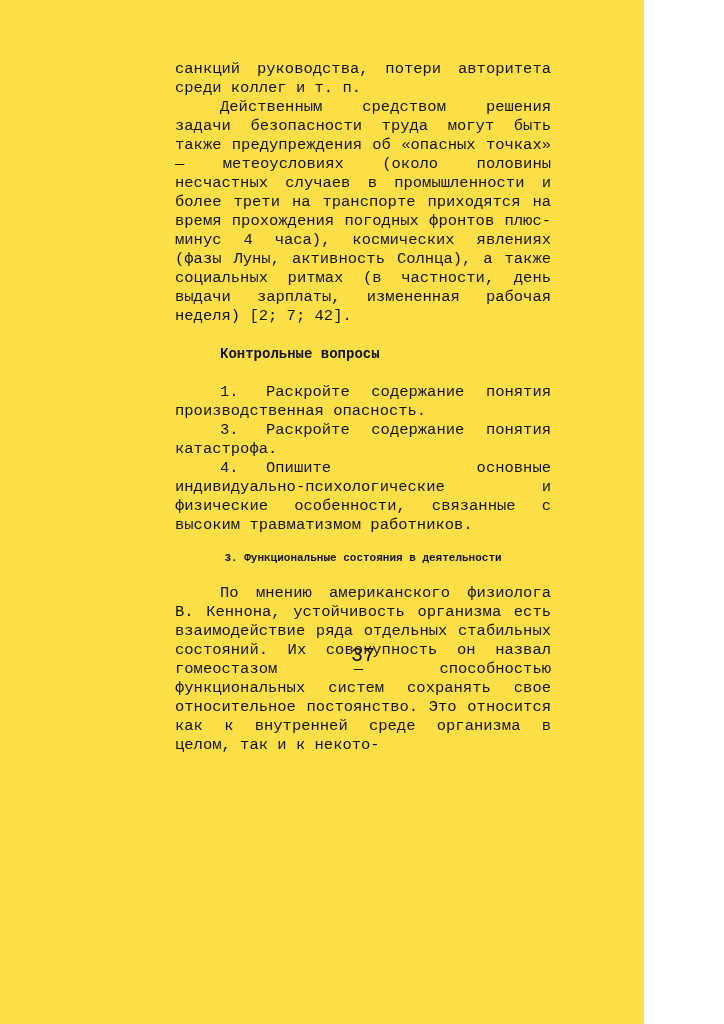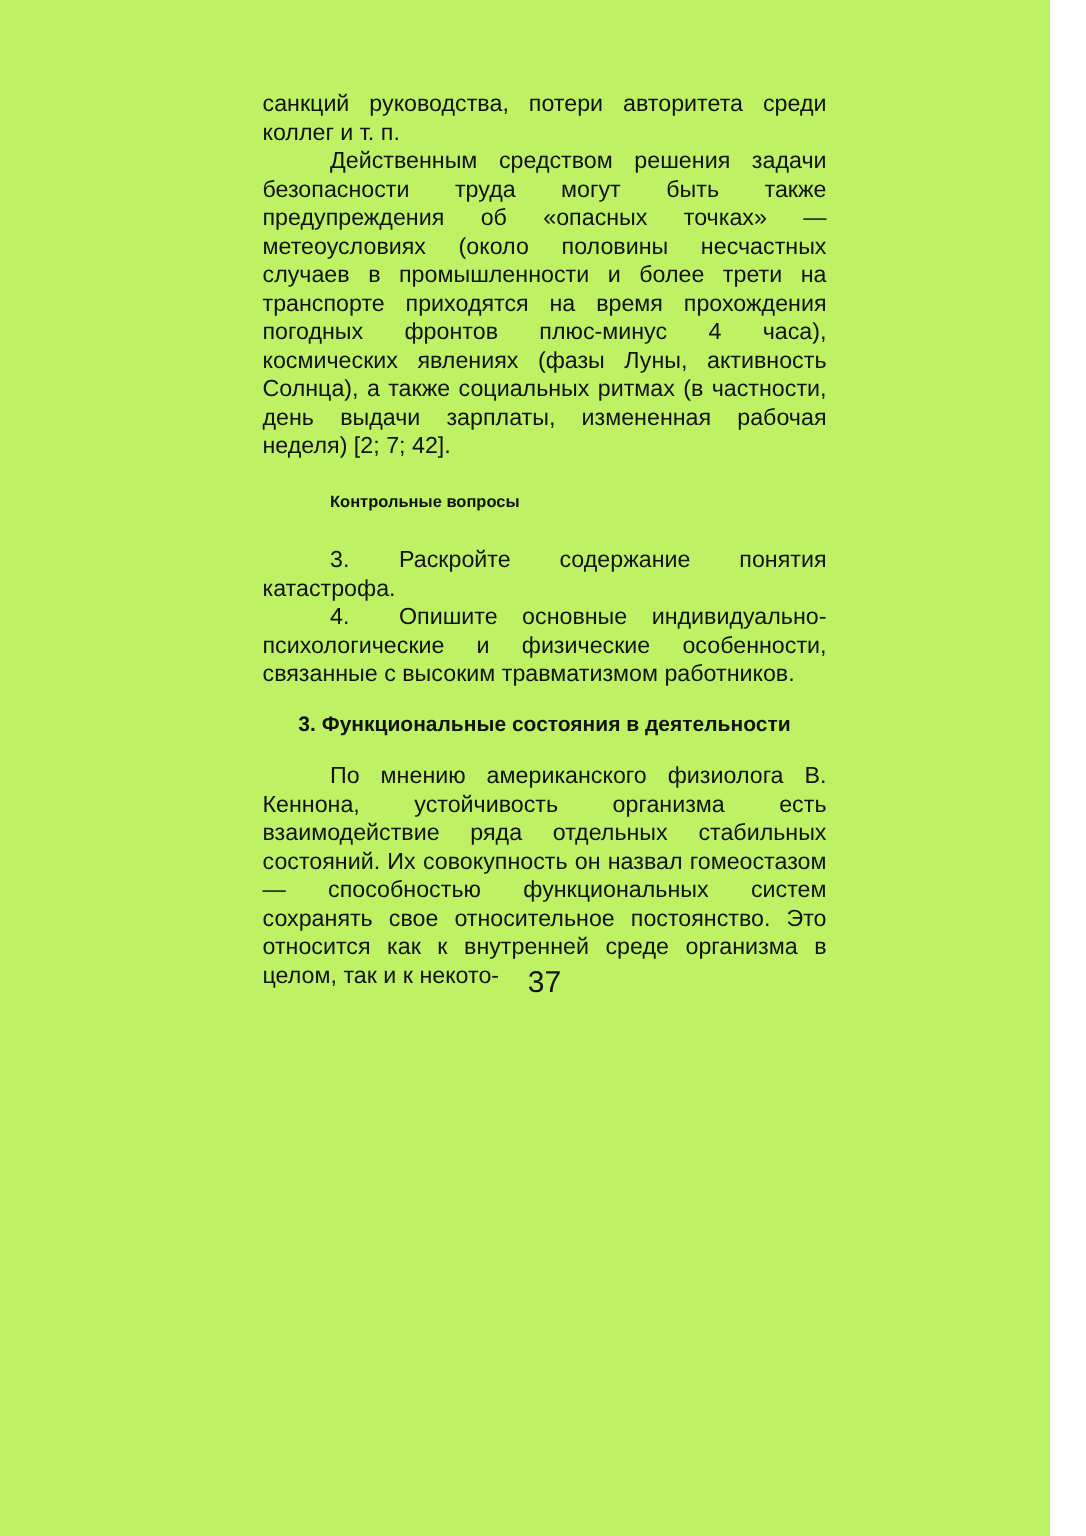--- a/index.html
+++ b/index.html
@@ -2,53 +2,53 @@
 <html><head>
 <meta charset="utf-8">
 <style>
   html, body {
     margin: 0;
     padding: 0;
     background: #ffffff;
   }
   .page {
     position: relative;
-    width: 700px;
+    width: 644px;
     height: 1024px;
-    background: #bef264;
+    background: #fde047;
     overflow: hidden;
-    font-family: Liberation Sans, sans-serif;
+    font-family: Liberation Mono, monospace;
     color: #121212;
   }
   .content {
     position: absolute;
     left: 175px;
     top: 60px;
     width: 376px;
     font-size: 15.5px;
     line-height: 19px;
     text-align: justify;
   }
   p { margin: 0; }
   .indent { text-indent: 45px; }
   .heading-questions {
-    font-size: 11px;
+    font-size: 14px;
     font-weight: bold;
     margin: 19px 0 19px 45px;
     text-align: left;
     text-indent: 0;
   }
   .q { text-indent: 45px; }
   .q-num {
     display: inline-block;
     width: 46px;
     text-indent: 0;
   }
   .heading-section {
-    font-size: 14px;
+    font-size: 11px;
     font-weight: bold;
     text-align: center;
     text-indent: 0;
     margin: 14px 0 16px 0;
   }
   .page-number {
     position: absolute;
     top: 644px;
     left: 175px;
     width: 376px;
@@ -62,20 +62,21 @@
 <div class="page">
   <div class="content">
 
     <p class="para">санкций руководства, потери авторитета среди коллег и т. п.</p>
 
     <p class="para indent">Действенным средством решения задачи безопасности труда могут быть также предупреждения об «опасных точках» — метеоусловиях (около половины несчастных случаев в промышленности и более трети на транспорте приходятся на время прохождения погодных фронтов плюс-минус 4 часа), космических явлениях (фазы Луны, активность Солнца), а также социальных ритмах (в частности, день выдачи зарплаты, измененная рабочая неделя) [2; 7; 42].</p>
 
     <h2 class="heading-questions">Контрольные вопросы</h2>
 
     <div class="question-list">
+      <p class="q"><span class="q-num">1.</span><span>Раскройте содержание понятия производственная опасность.</span></p>
       <p class="q"><span class="q-num">3.</span><span>Раскройте содержание понятия катастрофа.</span></p>
       <p class="q"><span class="q-num">4.</span><span>Опишите основные индивидуально-психологические и физические особенности, связанные с высоким травматизмом работников.</span></p>
     </div>
 
     <h2 class="heading-section">3. Функциональные состояния в деятельности</h2>
 
     <p class="para indent">По мнению американского физиолога В. Кеннона, устойчивость организма есть взаимодействие ряда отдельных стабильных состояний. Их совокупность он назвал гомеостазом — способностью функциональных систем сохранять свое относительное постоянство. Это относится как к внутренней среде организма в целом, так и к некото-</p>
 
   </div>
 

